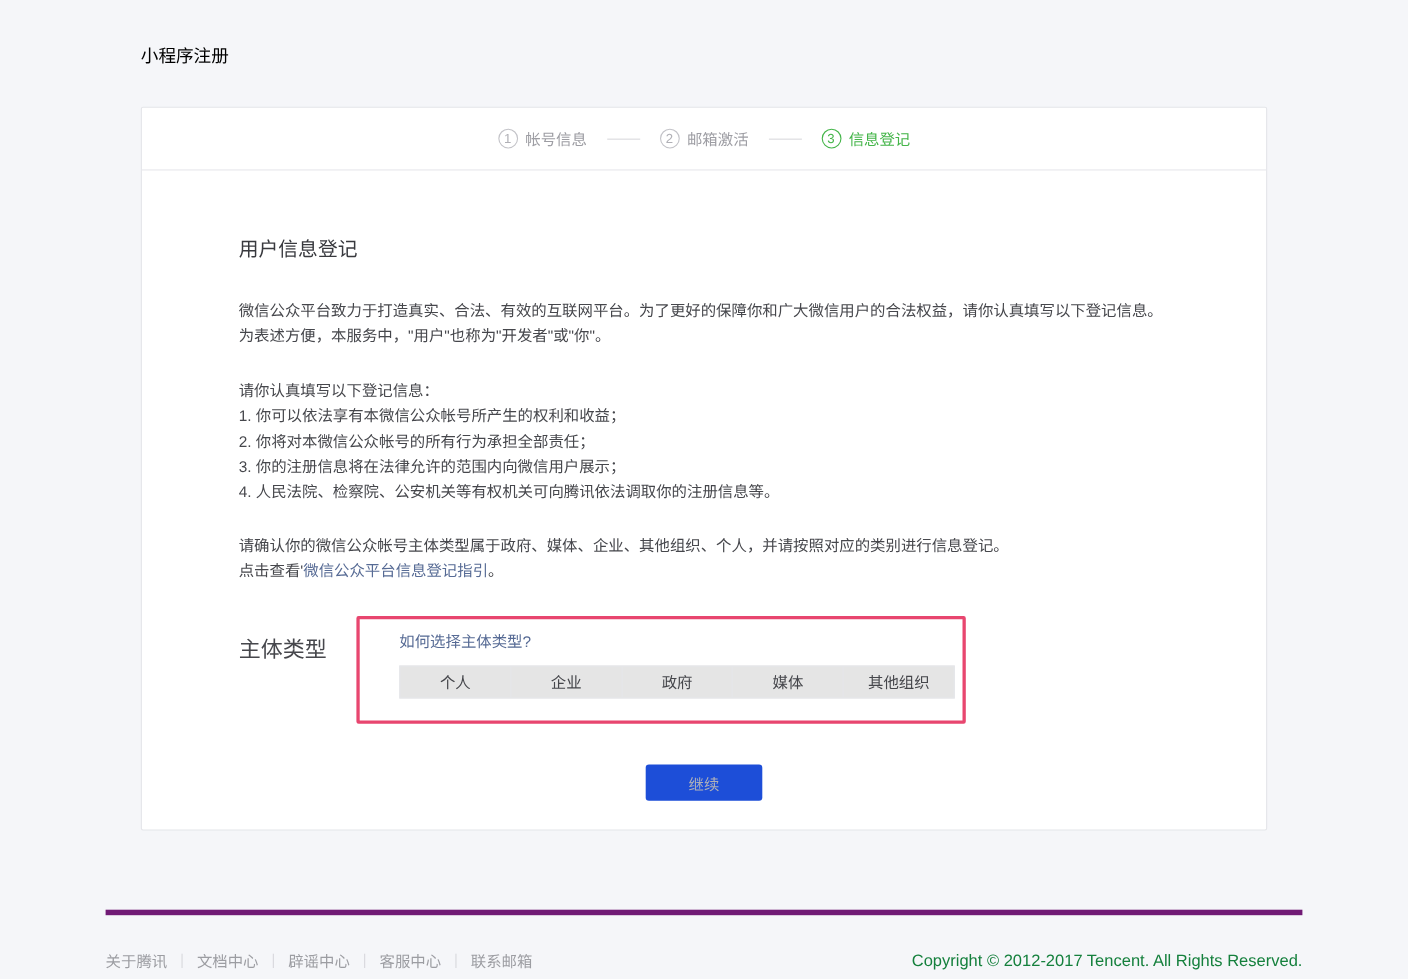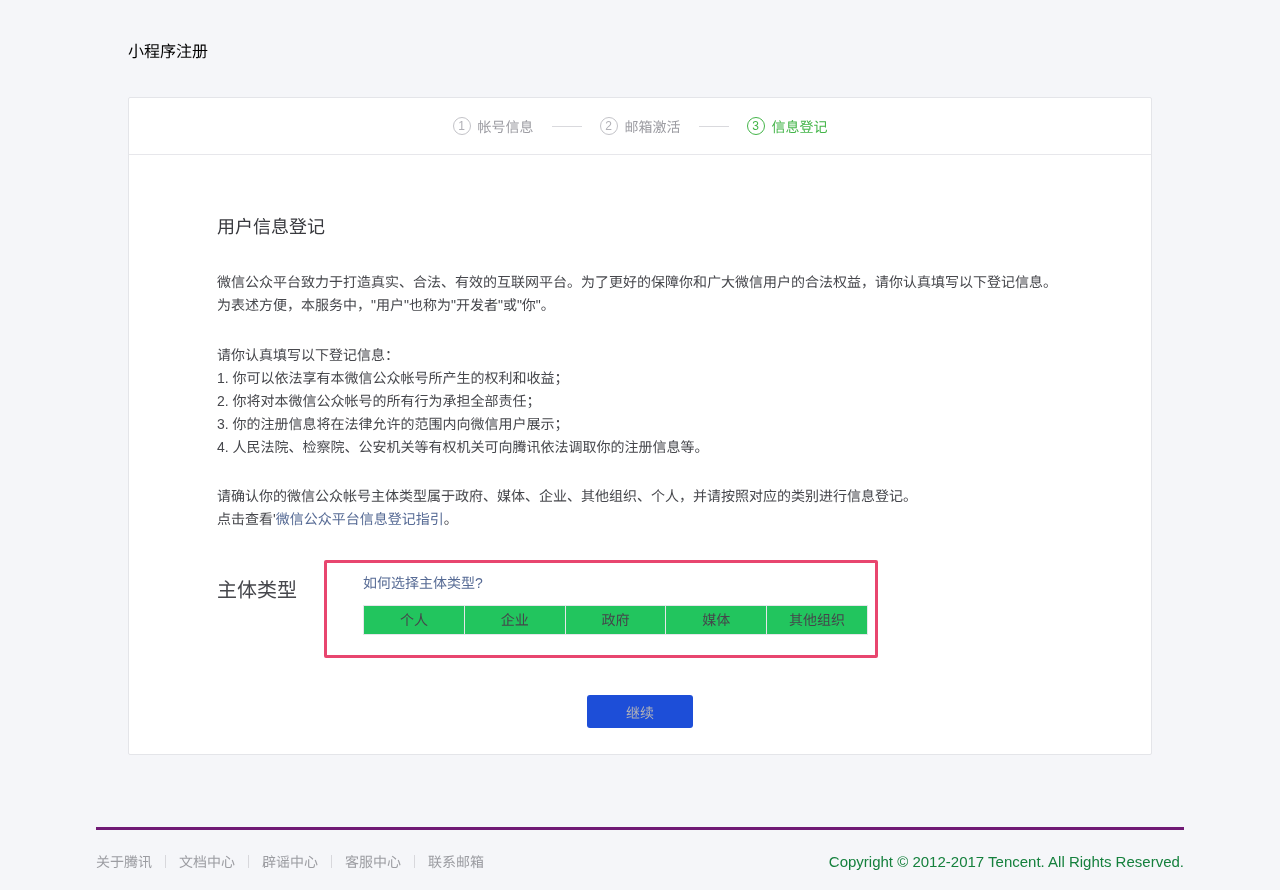--- a/index.html
+++ b/index.html
@@ -51,38 +51,38 @@
   .form-row{display:flex;margin-top:29px;}
   .form-label{width:107px;font-size:20px;color:#46474c;padding-top:14px;}
   .subject-box{
     width:554px;height:98px;
     border:3px solid var(--highlight-pink,#e8466f);border-radius:2px;
     padding:10px 0 0 36px;
   }
   .help-link{display:inline-block;font-size:14px;line-height:21px;}
   .tabs{
     display:flex;width:505px;margin-top:11px;
-    border:1px solid #e5e6ea;background:#22c55e;
+    border:1px solid #e5e6ea;background:#e5e5e5;
   }
   .tab{
     flex:1;height:28px;line-height:28px;text-align:center;
     font-size:14px;color:#45464b;border-left:1px solid #e5e6ea;cursor:pointer;
   }
   .tab:first-child{border-left:none;}
   
   .continue-row{text-align:center;margin-top:37px;}
   .btn-continue{
     width:106px;height:33px;border:none;border-radius:3px;
     background:#1d4ed8;color:#b0b1b8;font-size:14px;
     font-family:inherit;cursor:default;
   }
   
   .footer{
     width:1088px;margin:72px auto 0;
-    border-top:3px solid #701a75;padding-top:21px;
+    border-top:5px solid #701a75;padding-top:31px;
     display:flex;justify-content:space-between;align-items:center;gap:36px;
   }
   .footer-links{display:flex;align-items:center;font-size:14px;color:#9c9da2;}
   .flink{cursor:pointer;}
   .fdiv{width:1px;height:13px;background:#d8d8dc;margin:0 13px;}
   .copyright{font-size:15px;color:#15803d;text-align:right;}
 </style>
 </head>
 <body>
 

